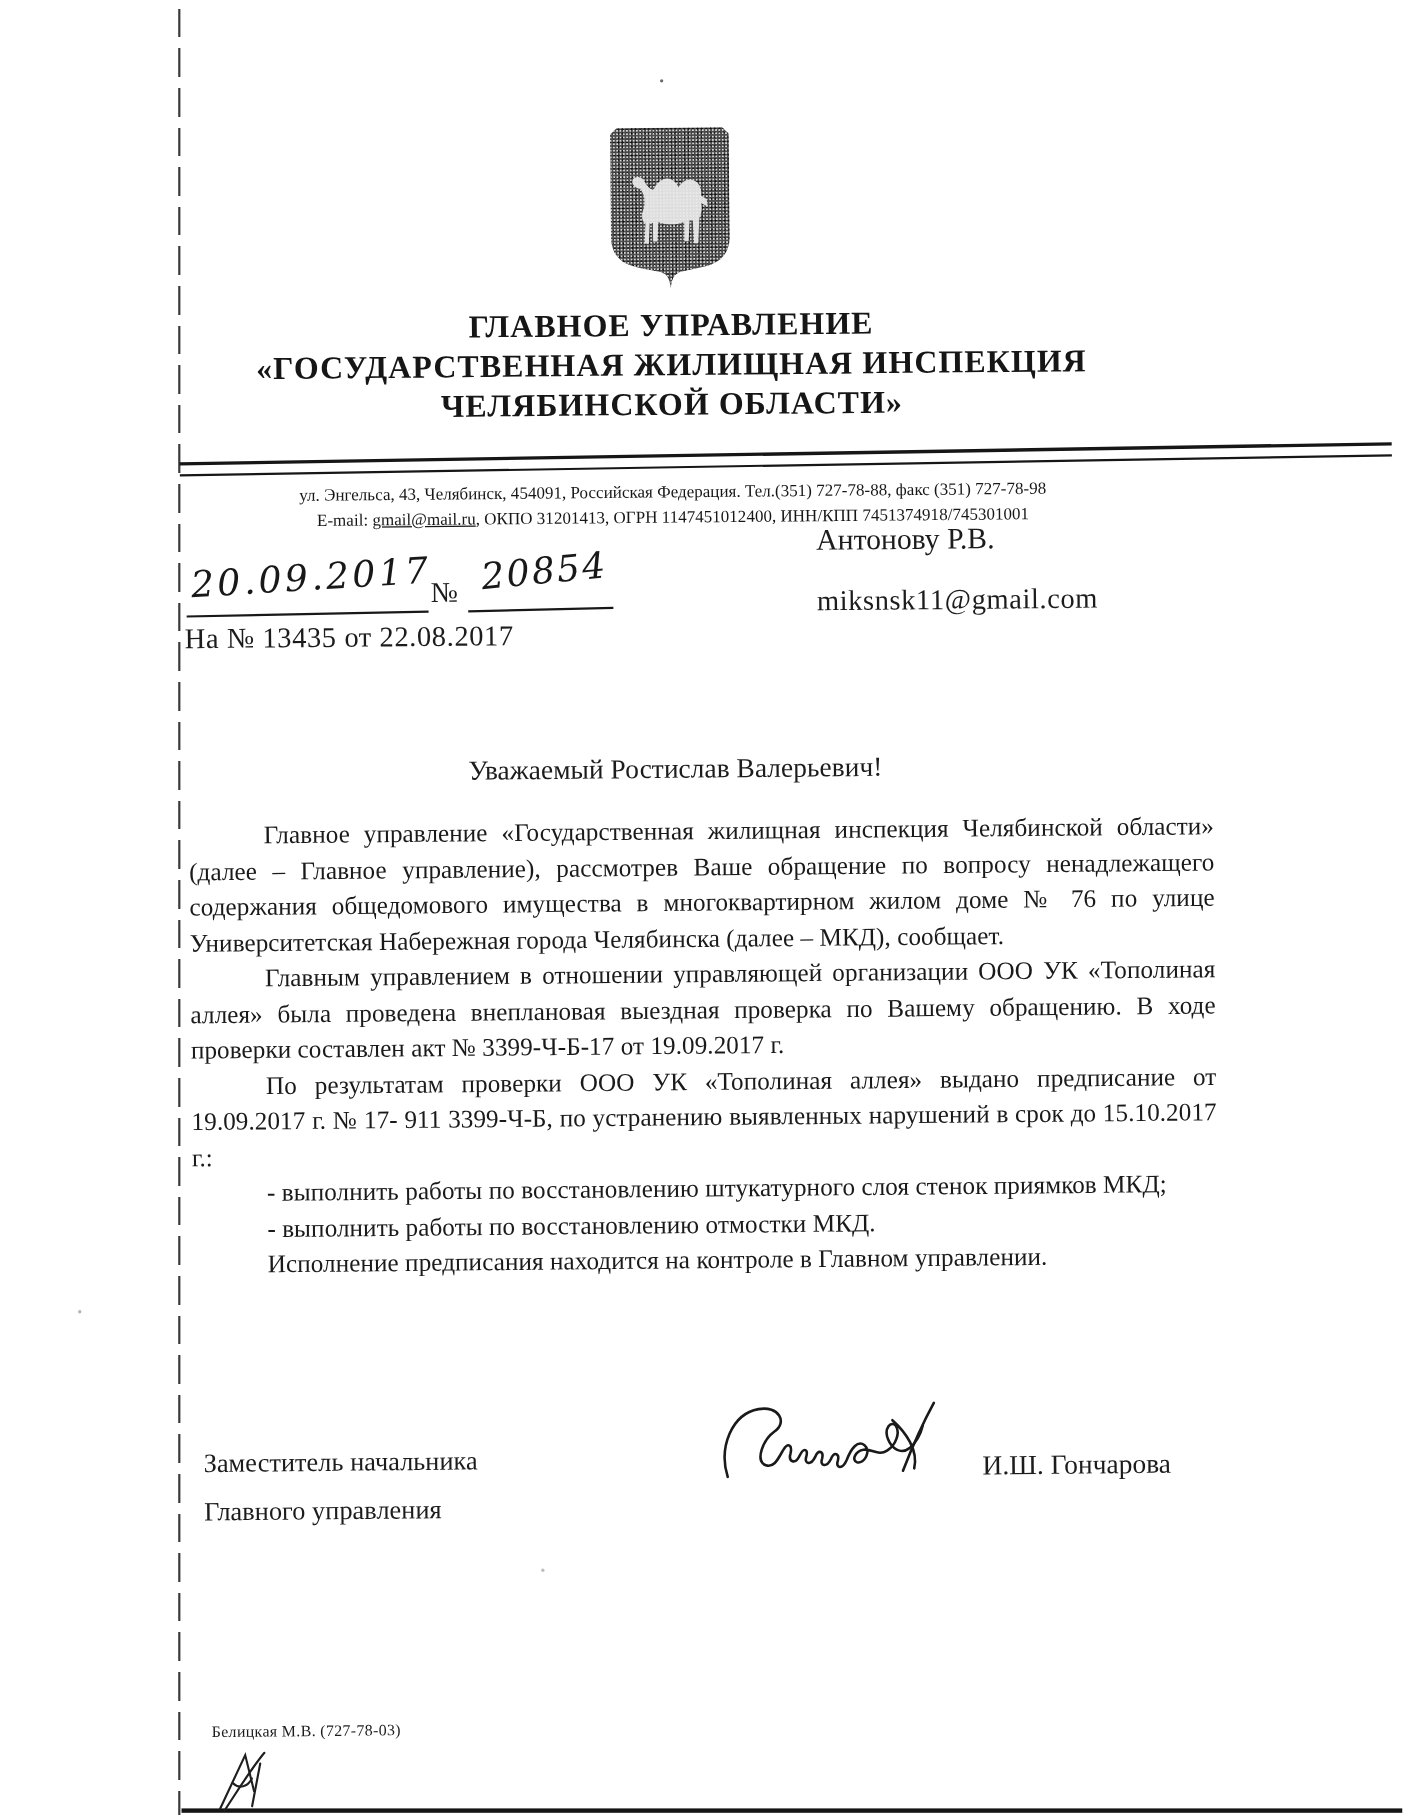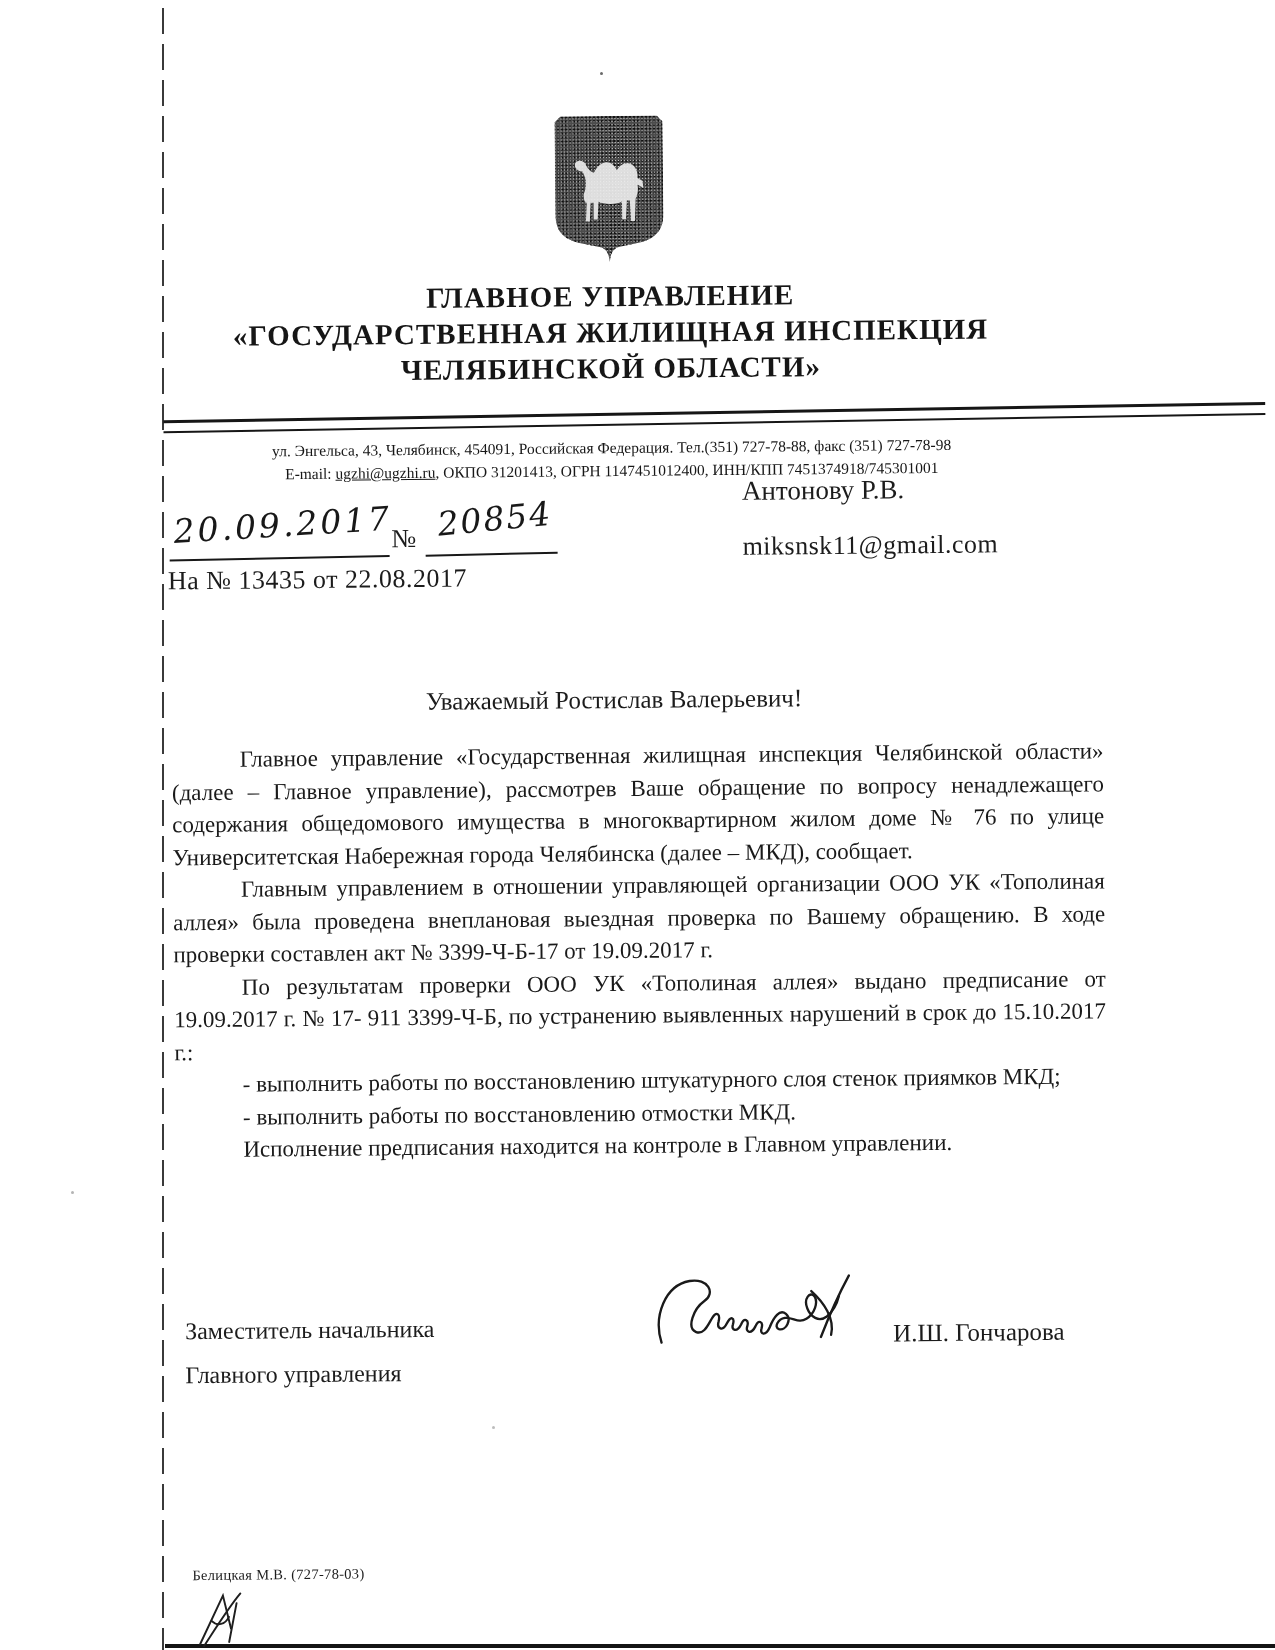--- a/index.html
+++ b/index.html
@@ -117,21 +117,21 @@
         <div>ГЛАВНОЕ УПРАВЛЕНИЕ</div>
         <div>«ГОСУДАРСТВЕННАЯ ЖИЛИЩНАЯ ИНСПЕКЦИЯ</div>
         <div>ЧЕЛЯБИНСКОЙ ОБЛАСТИ»</div>
       </div>
     </div>
 
     <div class="divider"></div>
 
     <div class="addr-block">
       <div>ул. Энгельса, 43, Челябинск, 454091, Российская Федерация. Тел.(351) 727-78-88, факс (351) 727-78-98</div>
-      <div><span>E-mail: </span><span class="addr-email">ugzhi@ugzhi.ru</span><span>, ОКПО 31201413, ОГРН 1147451012400, ИНН/КПП 7451374918/745301001</span></div>
+      <div><span>E-mail: </span><span class="addr-email">gmail@mail.ru</span><span>, ОКПО 31201413, ОГРН 1147451012400, ИНН/КПП 7451374918/745301001</span></div>
     </div>
 
     <div class="abs handwritten hw-date">20.09.2017</div>
     <div class="abs ref-underline" id="date-underline"></div>
     <div class="abs number-sign">№</div>
     <div class="abs handwritten hw-number">20854</div>
     <div class="abs ref-underline" id="number-underline"></div>
     <div class="abs incoming-ref">На № 13435 от 22.08.2017</div>
 
     <div class="abs recipient-name">Антонову Р.В.</div>

